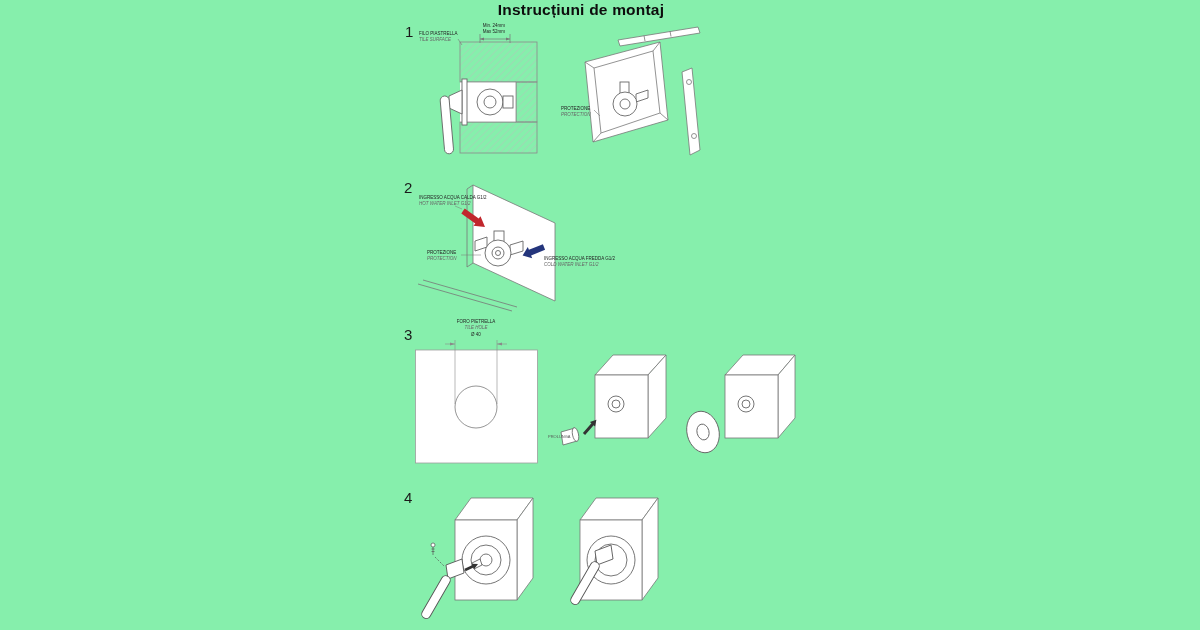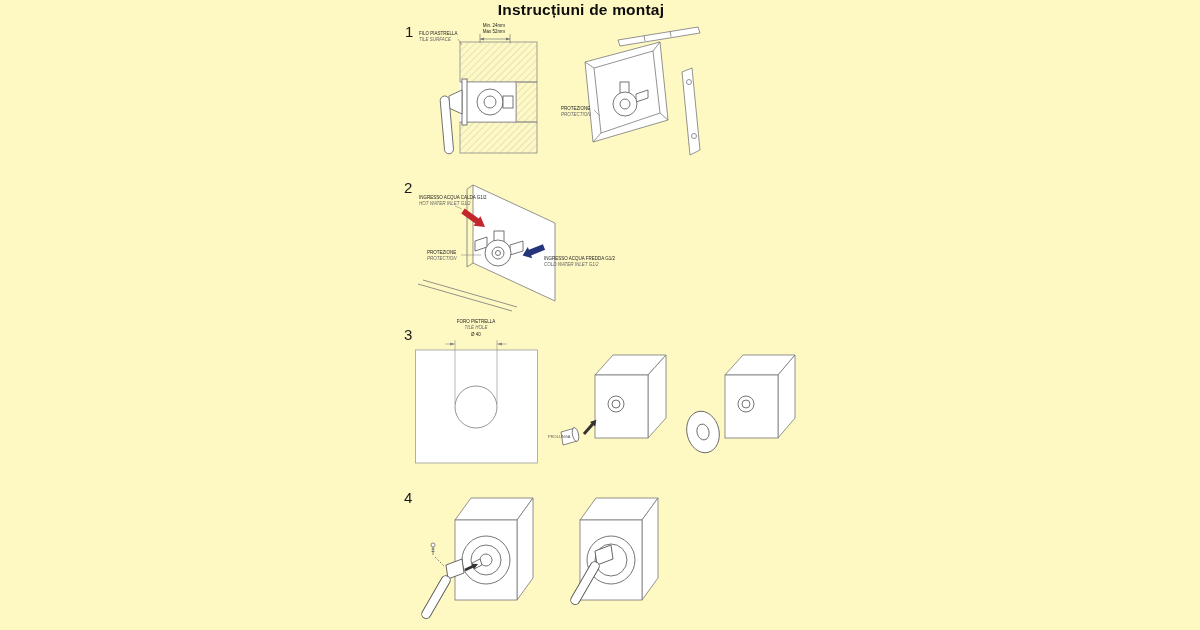--- a/index.html
+++ b/index.html
@@ -1,17 +1,17 @@
 <!DOCTYPE html>
 <html><head>
 <meta charset="utf-8">
 <style>
   html,body { margin:0; padding:0; background:#fff; }
   .sheet {
-    position:relative; width:1200px; height:630px; background:#fef9c3;
+    position:relative; width:1200px; height:630px; background:#86efac;
     overflow:hidden; font-family:"Liberation Sans", sans-serif; color:#111;
   }
   .title {
     position:absolute; top:1px; left:0; width:1162px; text-align:center;
     font-size:15.5px; font-weight:700; color:#0d0d0d; letter-spacing:0.2px;
   }
   .step-num { position:absolute; font-size:15px; color:#1a1a1a; }
   .drw { position:absolute; }
   .lbl { position:absolute; font-size:4.5px; line-height:1.3; color:#222; white-space:nowrap; }
   .lbl .en { font-style:italic; color:#666; }

